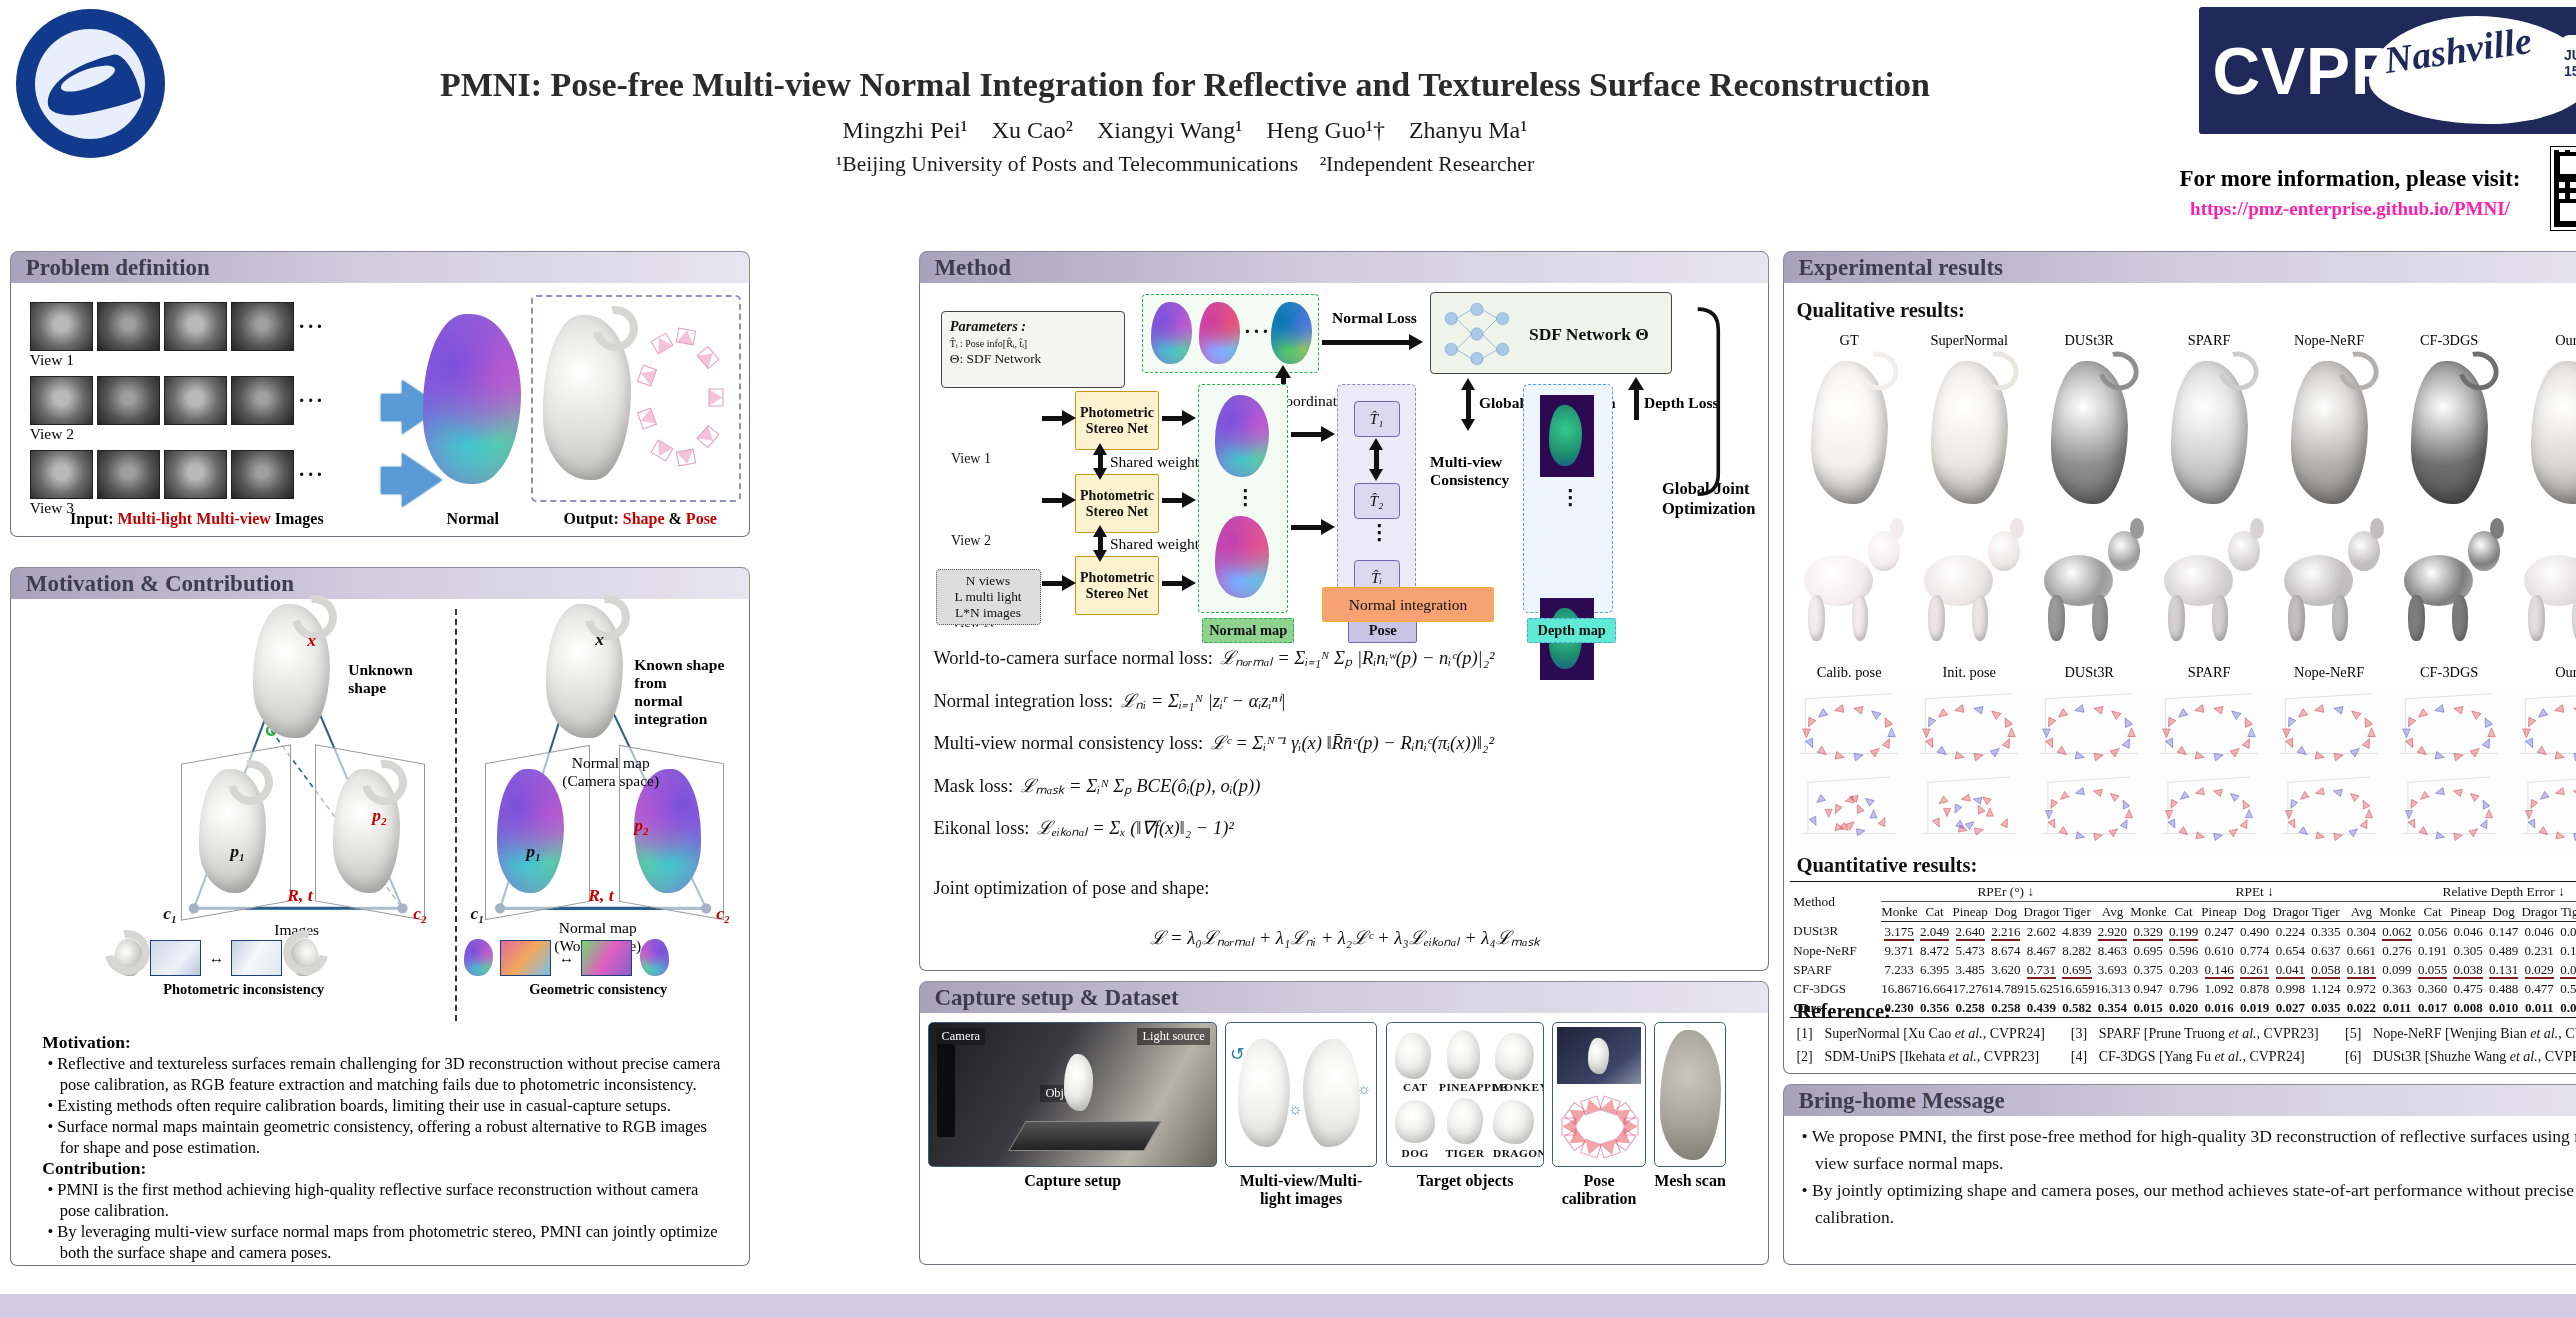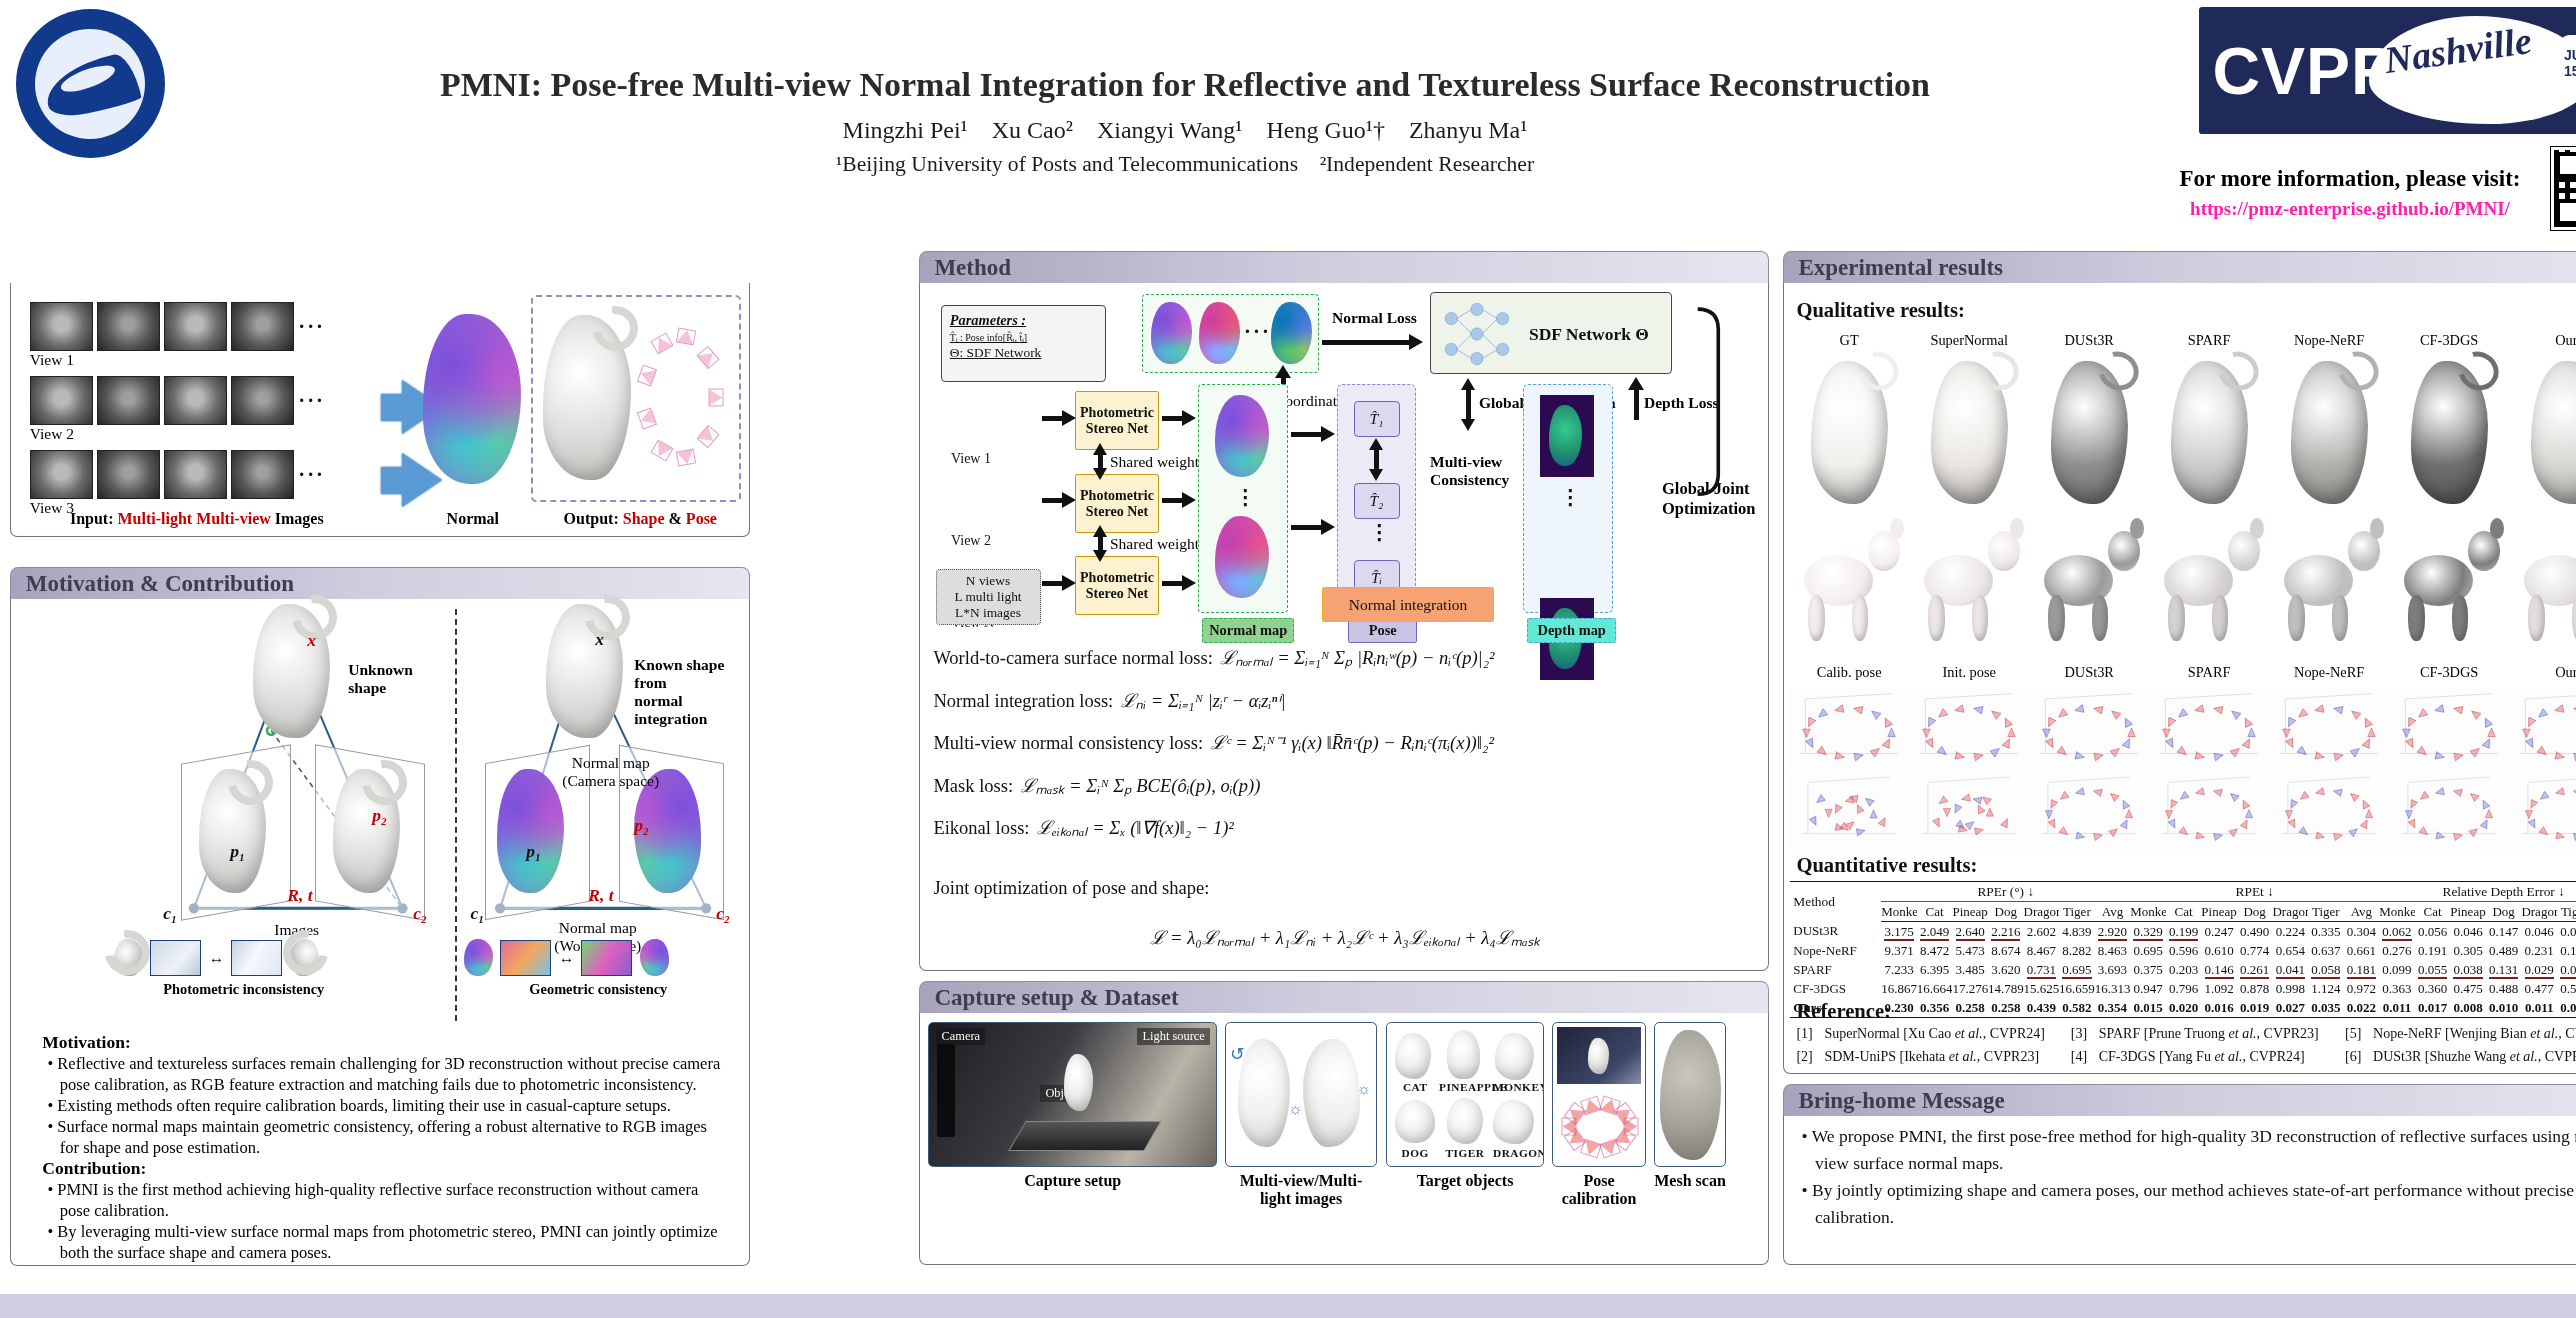--- a/index.html
+++ b/index.html
@@ -129,20 +129,23 @@
     <div class="guitar2"></div>
     <div class="nashville">Nashville</div>
     <div class="cvpr-date">JUNE 11-15, 2025</div>
   </div>
   <div class="abs info-label" style="left:2154px;top:166px;width:392px;text-align:center;">For more information, please visit:</div>
   <div class="abs info-url" style="left:2154px;top:198px;width:392px;text-align:center;">https://pmz-enterprise.github.io/PMNI/</div>
   <div class="abs qr" style="left:2551px;top:147px;width:77px;height:77px;">
       <div class="b3"></div>
     </div>
 
+  <div class="abs secbar" style="left:10.3px;top:251px;width:740px;">
+      <span>Problem definition</span>
+    </div>
   <div class="abs secbox" style="left:10.3px;top:283px;width:740px;height:254px;">
     <div id="views-container" class="abs" style="left:18.5px;top:18.5px;">
         <div style="margin-bottom: 7.2px;">
           <div class="strip">
             <div class="thumb"></div>
             <div class="thumb t2"></div>
             <div class="thumb"></div>
             <div class="thumb t2"></div>
             <span class="dots">···</span>
           </div>
@@ -289,21 +292,21 @@
       <div class="li">• <span>By leveraging multi-view surface normal maps from photometric stereo, PMNI can jointly optimize both the surface shape and camera poses.</span></div>
     </div>
   </div>
 
   <div class="abs secbar" style="left:919px;top:251px;width:850px;">
       <span>Method</span>
     </div>
   <div class="abs secbox" style="left:919px;top:283px;width:850px;height:688px;">
 
     <div class="abs" style="left:0;top:0;width:850px;height:340px;">
-      <div class="abs fbox" style="left:20.6px;top:22px;width:165px;height:77px;padding:6.2px 8.2px;text-decoration:underline;">
+      <div class="abs fbox" style="left:20.6px;top:28px;width:184px;height:77px;padding:6.2px 8.2px;">
         <div style="font-size:14.4px;font-style:italic;font-weight:bold;">Parameters :</div>
         <div style="font-size:10px;margin-top:3.1px;">T̂ᵢ : Pose info[R̂ᵢ, t̂ᵢ]</div>
         <div style="font-size:13.4px;margin-top:2.1px;">Θ: SDF Network</div>
       </div>
       <div class="abs greendash" style="left:222px;top:11.3px;width:175px;height:77px;">
         <div class="abs nmap" style="left:8.2px;top:7.2px;width:41px;height:62px;"></div>
         <div class="abs nmap" style="left:56px;top:7.2px;width:41px;height:62px;filter:hue-rotate(50deg);"></div>
         <div class="abs dots" style="left:101px;top:25px;">···</div>
         <div class="abs nmap" style="left:128px;top:7.2px;width:41px;height:62px;filter:hue-rotate(-60deg);"></div>
       </div>

